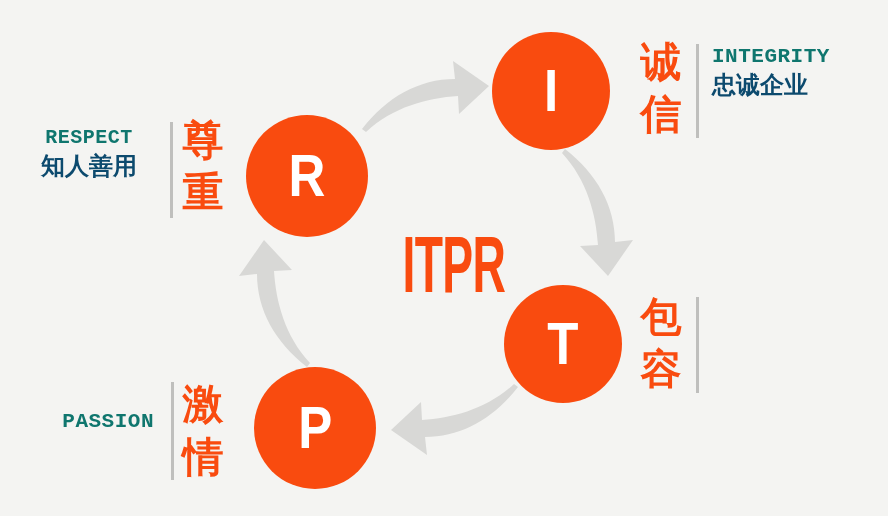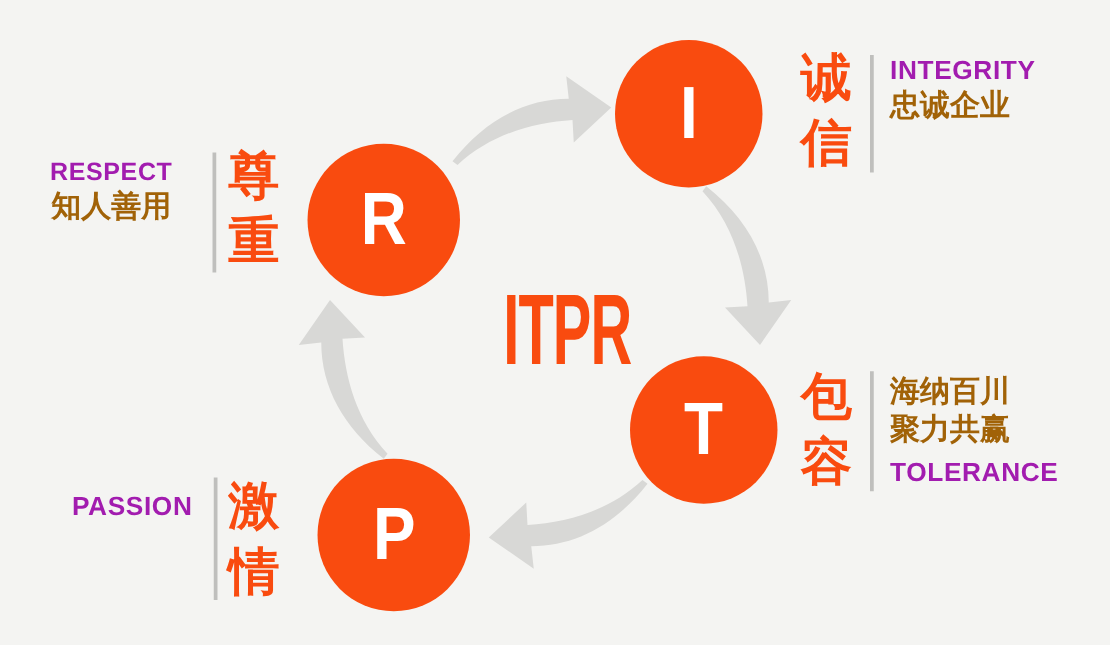--- a/index.html
+++ b/index.html
@@ -59,39 +59,39 @@
   .vlabel .vchar{display:block;line-height:52px;}
   .v-r{left:181px;top:114px;}
   .v-i{left:639px;top:36px;}
   .v-t{left:639px;top:291px;}
   .v-p{left:181px;top:378px;line-height:53px;}
   .v-p .vchar{line-height:53px;}
 
   
   .tblock{position:absolute;}
   .tblock .en{
-    color:#a21caf;font-weight:bold;font-size:20px;line-height:26px;
-    letter-spacing:.5px;white-space:nowrap;
+    color:#0f766e;font-weight:bold;font-size:20px;line-height:26px;
+    letter-spacing:.5px;white-space:nowrap;font-family:Liberation Mono, monospace;
   }
   .tblock .zh{
-    color:#a16207;font-weight:600;font-size:24px;line-height:30px;
+    color:#0c4a6e;font-weight:600;font-size:24px;line-height:30px;
     white-space:nowrap;
   }
   .b-respect{left:18px;top:125px;width:142px;text-align:center;}
   .b-respect .zh:first-of-type{margin-top:3px;}
   .b-integrity{left:712px;top:44px;text-align:left;}
   .b-integrity .en{font-size:21px;}
   .b-integrity .zh:first-of-type{margin-top:7px;}
   .b-integrity .zh{line-height:29px;}
   .b-tolerance{left:712px;top:299px;text-align:left;}
   .b-tolerance .zh{line-height:30px;}
   .b-tolerance .en{font-size:21px;margin-top:7px;}
   .b-passion{left:18px;top:388px;width:136px;text-align:right;}
   .b-passion .zh{line-height:31px;}
-  .b-passion .en{font-size:21px;margin-top:5px;}
+  .b-passion .en{font-size:21px;margin-top:21px;}
 </style>
 </head>
 <body>
 
 <div class="stage">
 
   <svg width="0" height="0" style="position:absolute" aria-hidden="true">
     <defs>
       <path id="swoosh" fill="#d8d8d6" d="M 3 76 C 28 44 60 26 96 26 L 94 8 L 130 33 L 100 61 L 99 43 C 68 45 34 54 7 79 Z"></path>
     </defs>
@@ -151,25 +151,20 @@
   <div class="tblock b-integrity">
     <div class="en">INTEGRITY</div>
     <div class="zh">忠诚企业</div>
   </div>
 
   <div class="vlabel v-t">
     <span class="vchar">包</span>
     <span class="vchar">容</span>
   </div>
   <div class="divider div-t"></div>
-  <div class="tblock b-tolerance">
-    <div class="zh">海纳百川</div>
-    <div class="zh">聚力共赢</div>
-    <div class="en">TOLERANCE</div>
-  </div>
 
   <div class="tblock b-passion">
     <div class="en">PASSION</div>
   </div>
   <div class="divider div-p"></div>
   <div class="vlabel v-p">
     <span class="vchar">激</span>
     <span class="vchar">情</span>
   </div>
 

